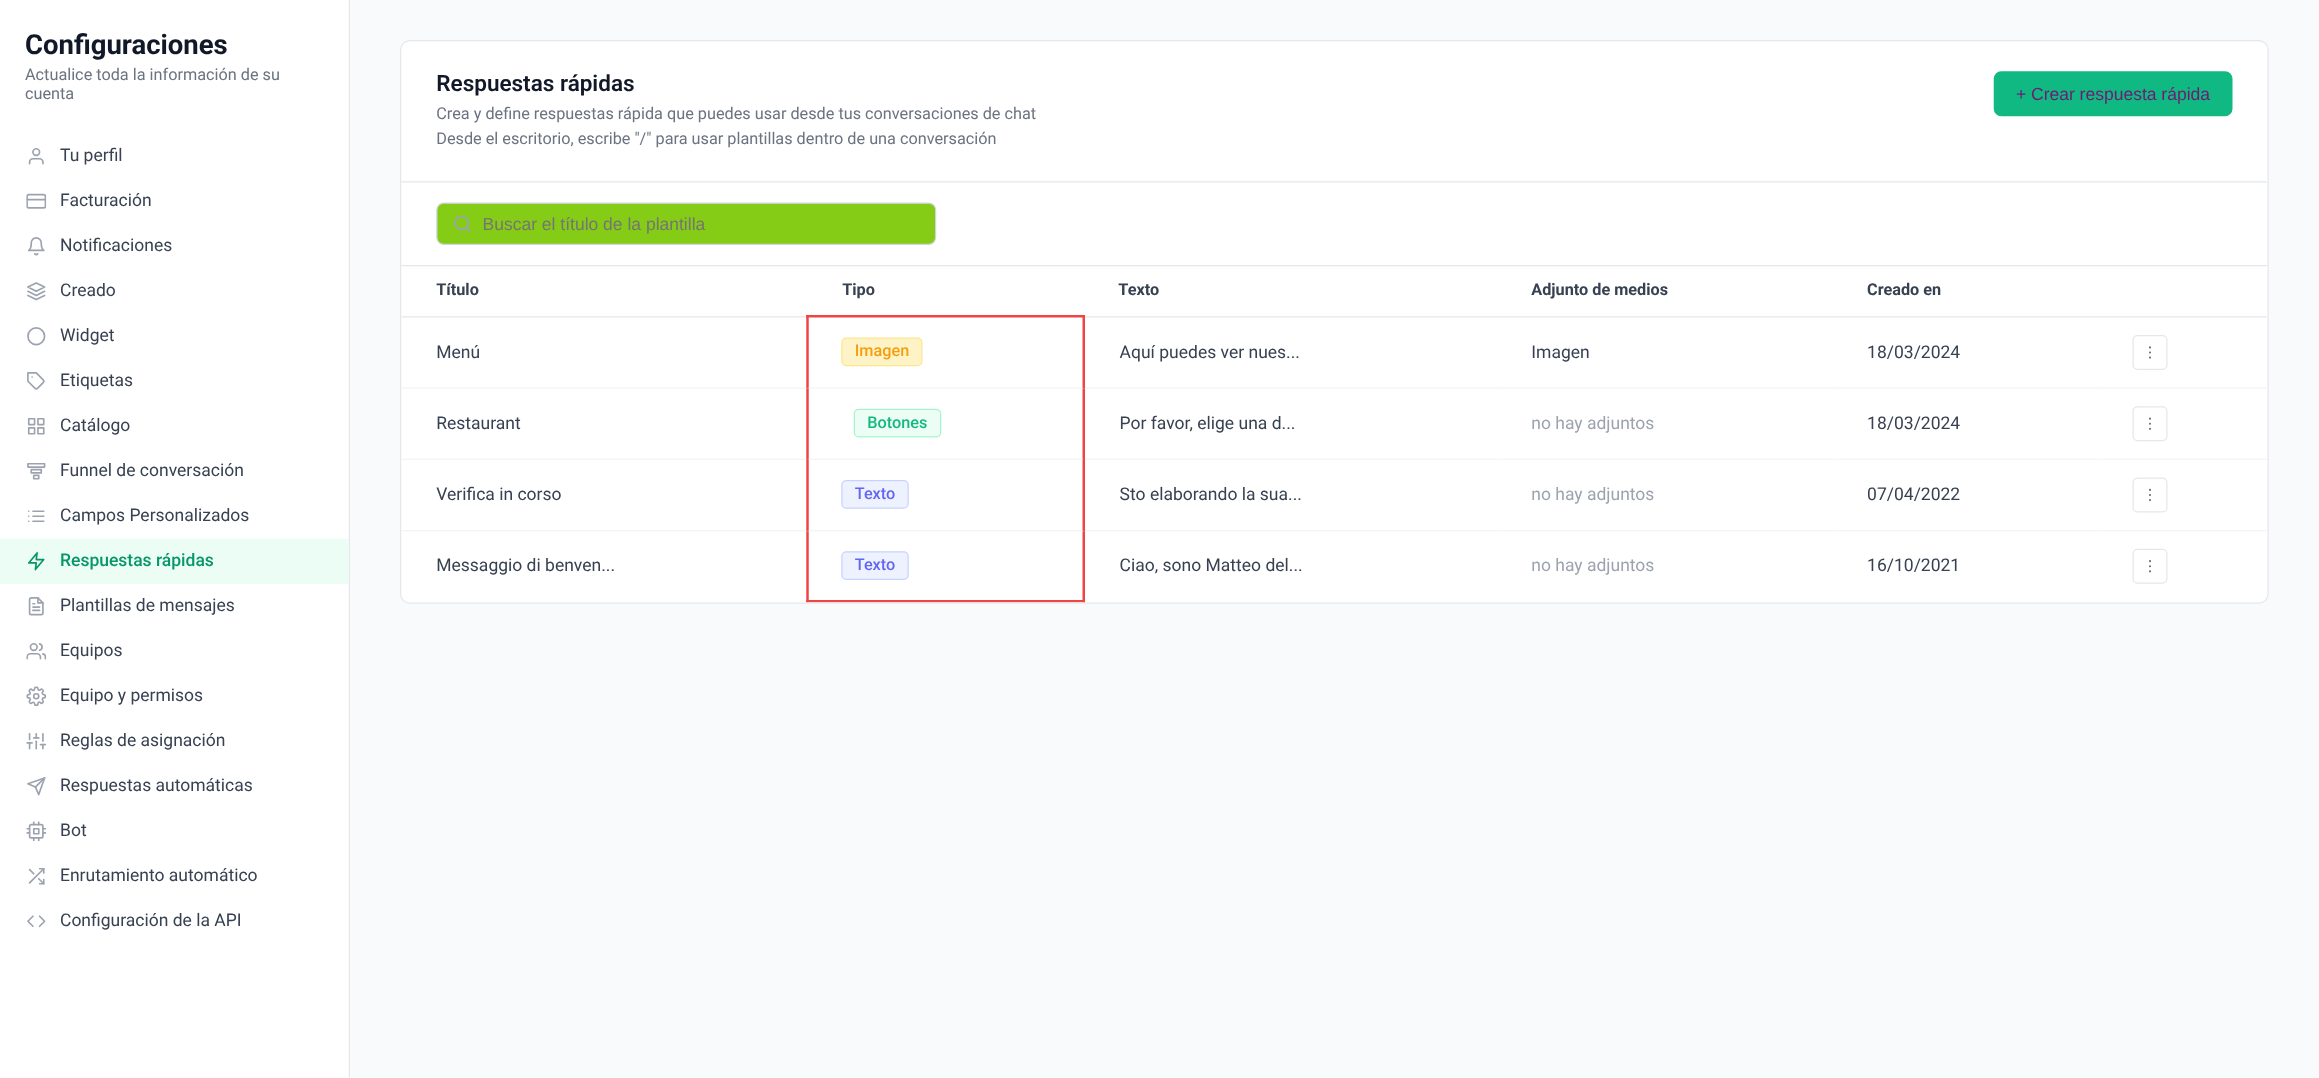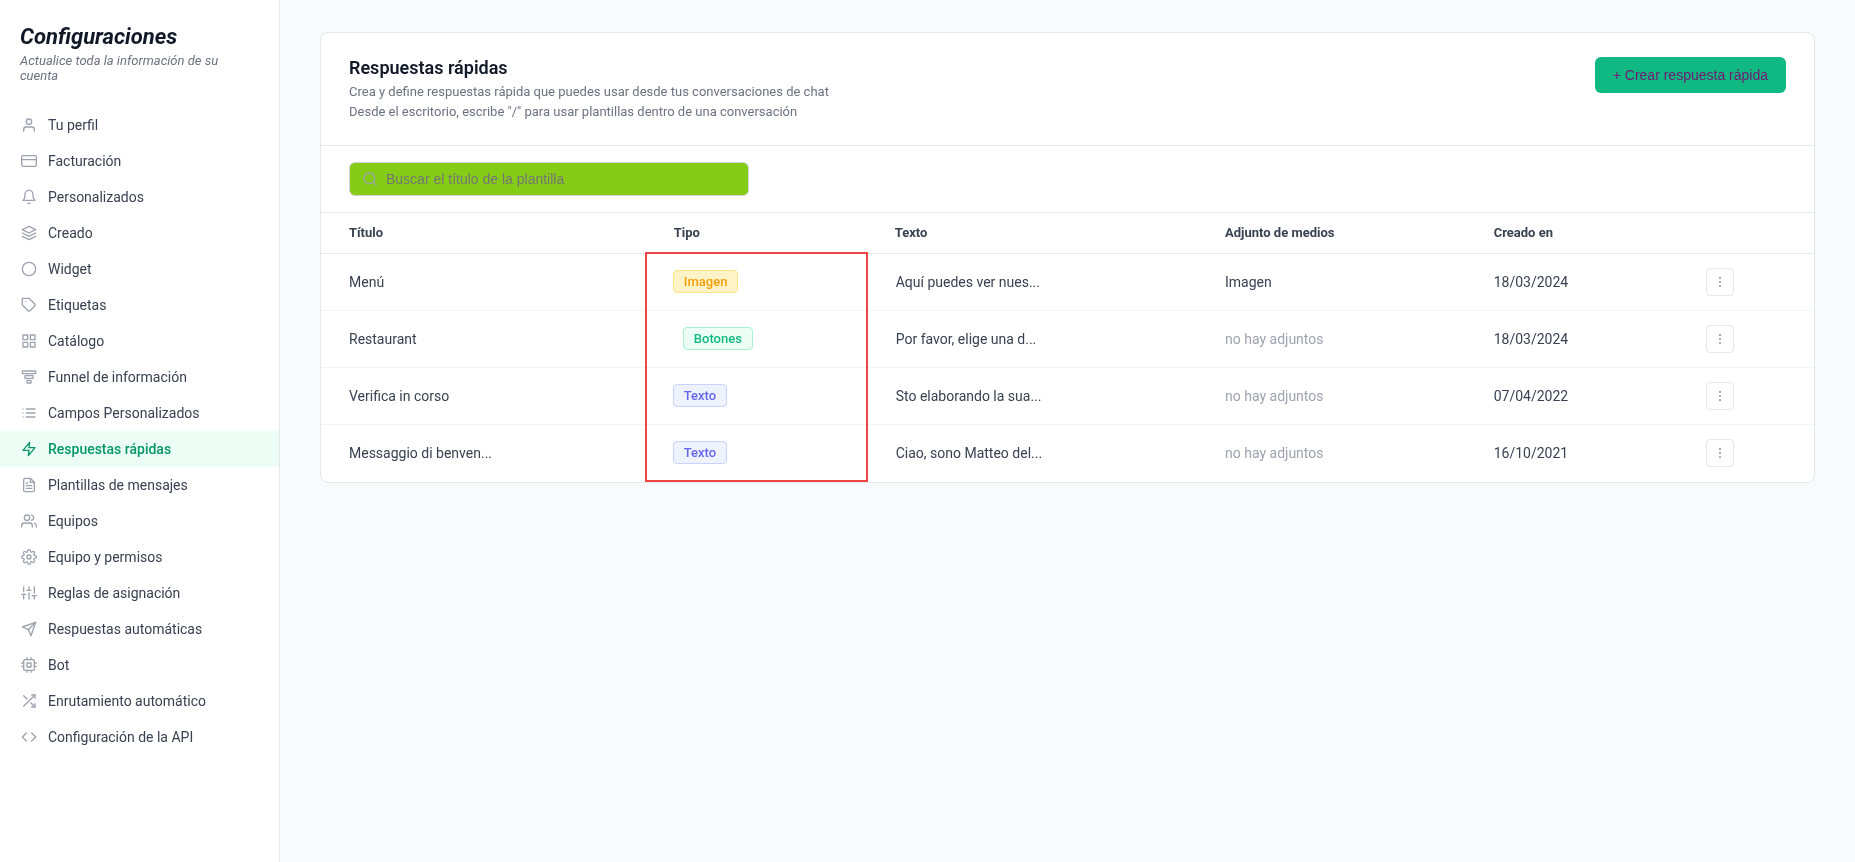--- a/index.html
+++ b/index.html
@@ -2,21 +2,21 @@
 <html><head>
   <meta charset="utf-8">
   <style>
     * { box-sizing: border-box; margin: 0; padding: 0; }
     body { font-family: -apple-system, BlinkMacSystemFont, 'Segoe UI', Roboto, sans-serif; background: #f9fafb; color: #1f2937; font-size: 14px; }
 
     .layout { display: flex; min-height: 100vh; }
 
     
     .sidebar { width: 280px; background: #fff; border-right: 1px solid #e5e7eb; padding: 24px 0; flex-shrink: 0; }
-    .sidebar-header { padding: 0 20px 24px; font-style: italic; }
+    .sidebar-header { padding: 0 20px 24px; }
     .sidebar-title { font-size: 22px; font-weight: 700; color: #111827; }
     .sidebar-subtitle { font-size: 13px; color: #6b7280; margin-top: 4px; }
     .sidebar-nav { list-style: none; }
     .sidebar-item { display: flex; align-items: center; gap: 10px; padding: 9px 20px; cursor: pointer; color: #374151; font-size: 14px; border-radius: 0; transition: background 0.15s; }
     .sidebar-item.active { background: #ecfdf5; color: #059669; font-weight: 500; }
     .sidebar-item .icon { width: 18px; height: 18px; display: flex; align-items: center; justify-content: center; flex-shrink: 0; color: #9ca3af; }
     .sidebar-item.active .icon { color: #059669; }
 
     
     .main { flex: 1; padding: 32px 40px; background: #f9fafb; }
@@ -84,21 +84,21 @@
           </span>
       <span>Facturación</span>
     </li>
         <li class="sidebar-item">
       <span class="icon">
             <svg width="16" height="16" viewBox="0 0 24 24" fill="none" stroke="currentColor" stroke-width="2" stroke-linecap="round" stroke-linejoin="round">
               <path d="M18 8A6 6 0 0 0 6 8c0 7-3 9-3 9h18s-3-2-3-9"></path>
               <path d="M13.73 21a2 2 0 0 1-3.46 0"></path>
             </svg>
           </span>
-      <span>Personalizados</span>
+      <span>Notificaciones</span>
     </li>
         <li class="sidebar-item">
       <span class="icon">
             <svg width="16" height="16" viewBox="0 0 24 24" fill="none" stroke="currentColor" stroke-width="2" stroke-linecap="round" stroke-linejoin="round">
               <polygon points="12 2 2 7 12 12 22 7 12 2"></polygon>
               <polyline points="2 17 12 22 22 17"></polyline>
               <polyline points="2 12 12 17 22 12"></polyline>
             </svg>
           </span>
       <span>Creado</span>
@@ -132,21 +132,21 @@
       <span>Catálogo</span>
     </li>
         <li class="sidebar-item">
       <span class="icon">
             <svg width="16" height="16" viewBox="0 0 24 24" fill="none" stroke="currentColor" stroke-width="2" stroke-linecap="round" stroke-linejoin="round">
               <rect x="2" y="3" width="20" height="4"></rect>
               <rect x="6" y="10" width="12" height="4"></rect>
               <rect x="9" y="17" width="6" height="4"></rect>
             </svg>
           </span>
-      <span>Funnel de información</span>
+      <span>Funnel de conversación</span>
     </li>
         <li class="sidebar-item">
       <span class="icon">
             <svg width="16" height="16" viewBox="0 0 24 24" fill="none" stroke="currentColor" stroke-width="2" stroke-linecap="round" stroke-linejoin="round">
               <line x1="8" y1="6" x2="21" y2="6"></line>
               <line x1="8" y1="12" x2="21" y2="12"></line>
               <line x1="8" y1="18" x2="21" y2="18"></line>
               <line x1="3" y1="6" x2="3.01" y2="6"></line>
               <line x1="3" y1="12" x2="3.01" y2="12"></line>
               <line x1="3" y1="18" x2="3.01" y2="18"></line>

